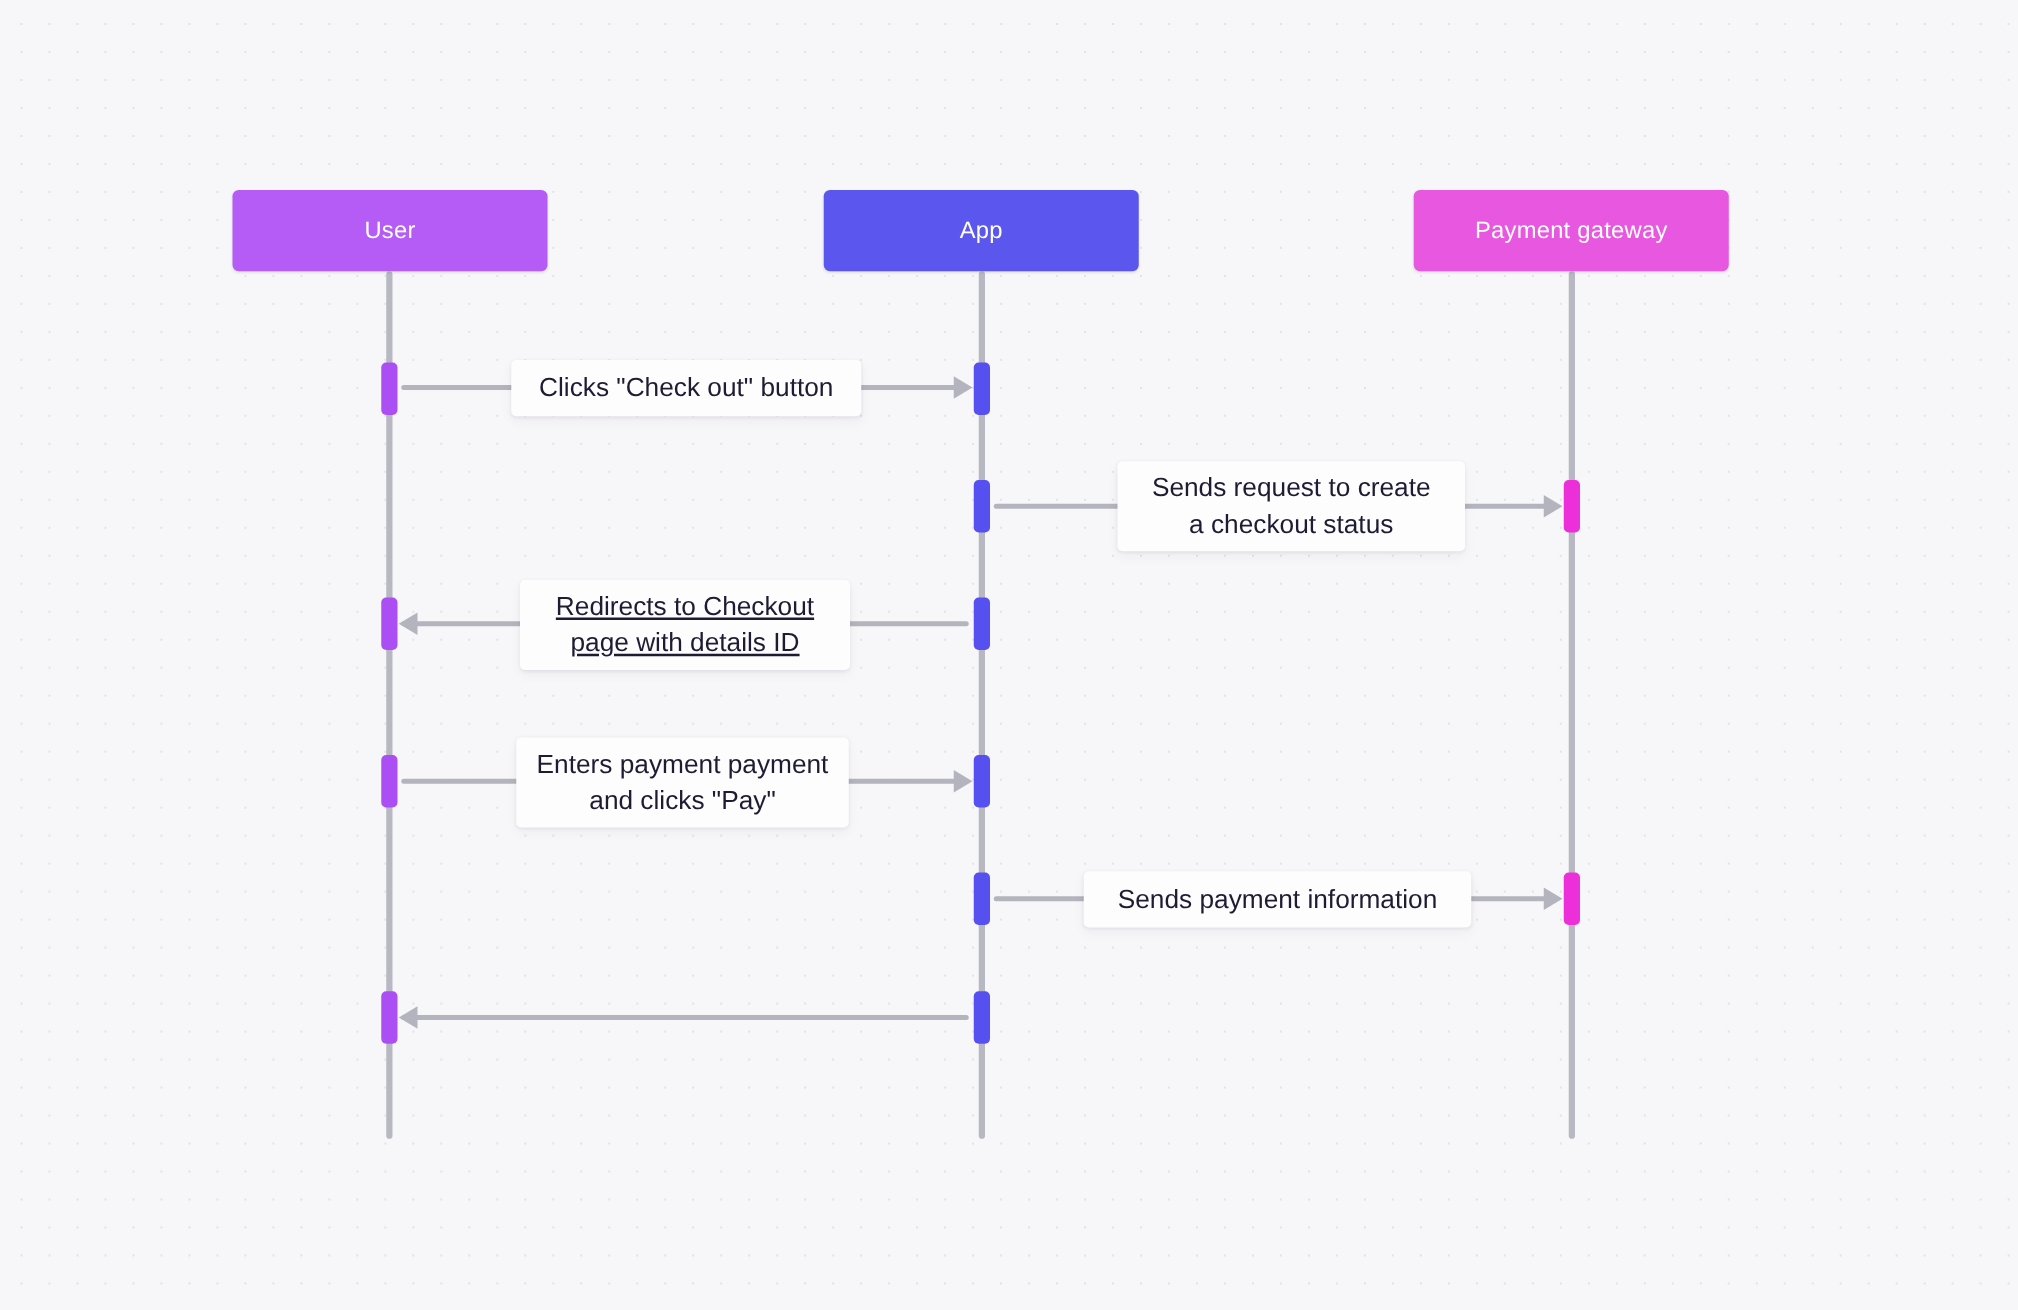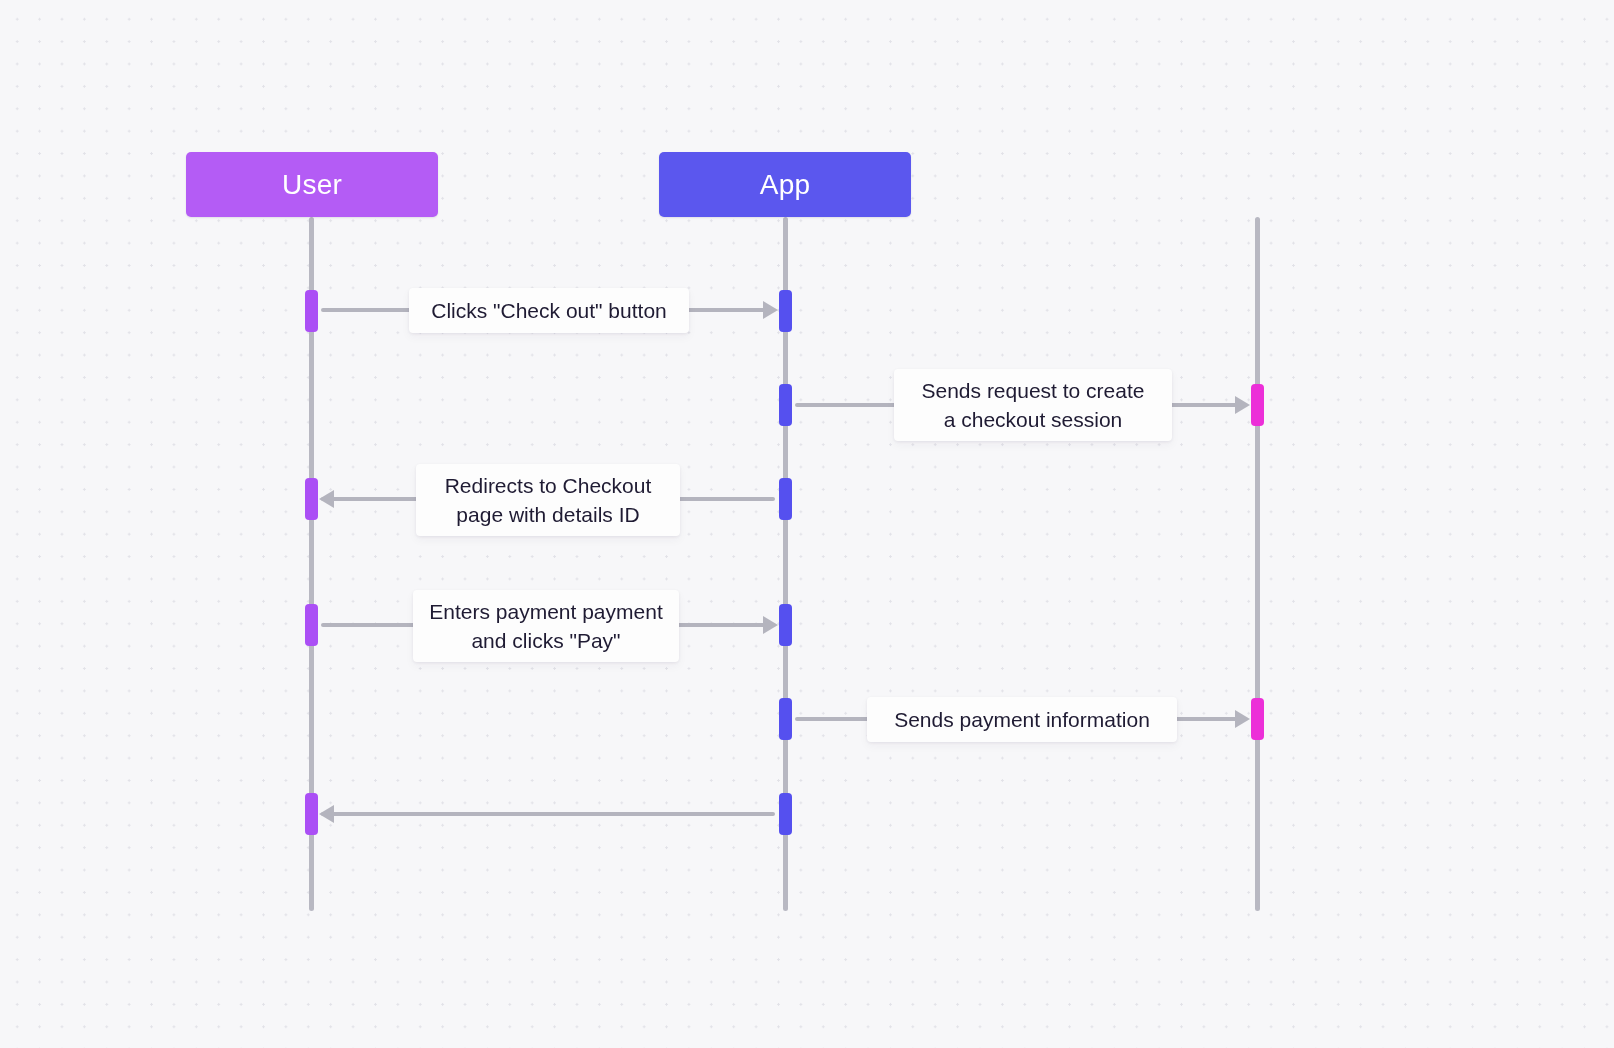--- a/index.html
+++ b/index.html
@@ -31,21 +31,21 @@
     display: flex;
     align-items: center;
     justify-content: center;
     border-radius: 5px;
     box-sizing: border-box;
     box-shadow: 0 1px 2px rgba(30, 20, 60, 0.10);
     z-index: 6;
   }
   .actor-label {
     color: #ffffff;
-    font-size: 28px;
+    font-size: 19px;
     font-weight: 400;
     letter-spacing: 0.2px;
     white-space: nowrap;
     line-height: 1;
   }
 
   
   .lifeline {
     position: absolute;
     width: 5px;
@@ -132,25 +132,25 @@
     <div class="activation" style="left: 778.5px; top: 793px; height: 42px; background: rgb(85, 80, 239);"></div>
     <div class="arrow-line" style="left: 321px; width: 454px; top: 308px;"></div>
     <div class="arrow-head right" style="top: 301px; left: 763px;"></div>
     <div class="msg-label" style="left: 409px; top: 288px; width: 280px; min-height: 45px;">
       <span class="line">Clicks "Check out" button</span>
     </div>
     <div class="arrow-line" style="left: 795px; width: 452px; top: 403px;"></div>
     <div class="arrow-head right" style="top: 396px; left: 1235px;"></div>
     <div class="msg-label" style="left: 894px; top: 369px; width: 278px; min-height: 72px;">
       <span class="line">Sends request to create</span>
-      <span class="line">a checkout session</span>
+      <span class="line">a checkout status</span>
     </div>
     <div class="arrow-line" style="left: 321px; width: 454px; top: 497px;"></div>
     <div class="arrow-head left" style="top: 490px; left: 319px;"></div>
-    <div class="msg-label" style="left: 416px; top: 464px; width: 264px; min-height: 72px;">
+    <div class="msg-label" style="left: 416px; top: 464px; width: 264px; min-height: 72px; text-decoration: underline;">
       <span class="line">Redirects to Checkout</span>
       <span class="line">page with details ID</span>
     </div>
     <div class="arrow-line" style="left: 321px; width: 454px; top: 623px;"></div>
     <div class="arrow-head right" style="top: 616px; left: 763px;"></div>
     <div class="msg-label" style="left: 413px; top: 590px; width: 266px; min-height: 72px;">
       <span class="line">Enters payment payment</span>
       <span class="line">and clicks "Pay"</span>
     </div>
     <div class="arrow-line" style="left: 795px; width: 452px; top: 717px;"></div>
@@ -159,13 +159,16 @@
       <span class="line">Sends payment information</span>
     </div>
     <div class="arrow-line" style="left: 321px; width: 454px; top: 812px;"></div>
     <div class="arrow-head left" style="top: 805px; left: 319px;"></div>
     <div class="actor-box" style="left: 186px; top: 152px; width: 252px; height: 65px; background: rgb(180, 92, 245);">
       <span class="actor-label">User</span>
     </div>
     <div class="actor-box" style="left: 659px; top: 152px; width: 252px; height: 65px; background: rgb(91, 87, 238); text-align: center;">
       <span class="actor-label">App</span>
     </div>
+    <div class="actor-box" style="left: 1131px; top: 152px; width: 252px; height: 65px; background: rgb(232, 87, 224);">
+      <span class="actor-label">Payment gateway</span>
+    </div>
   </div>
 
 </body></html>

